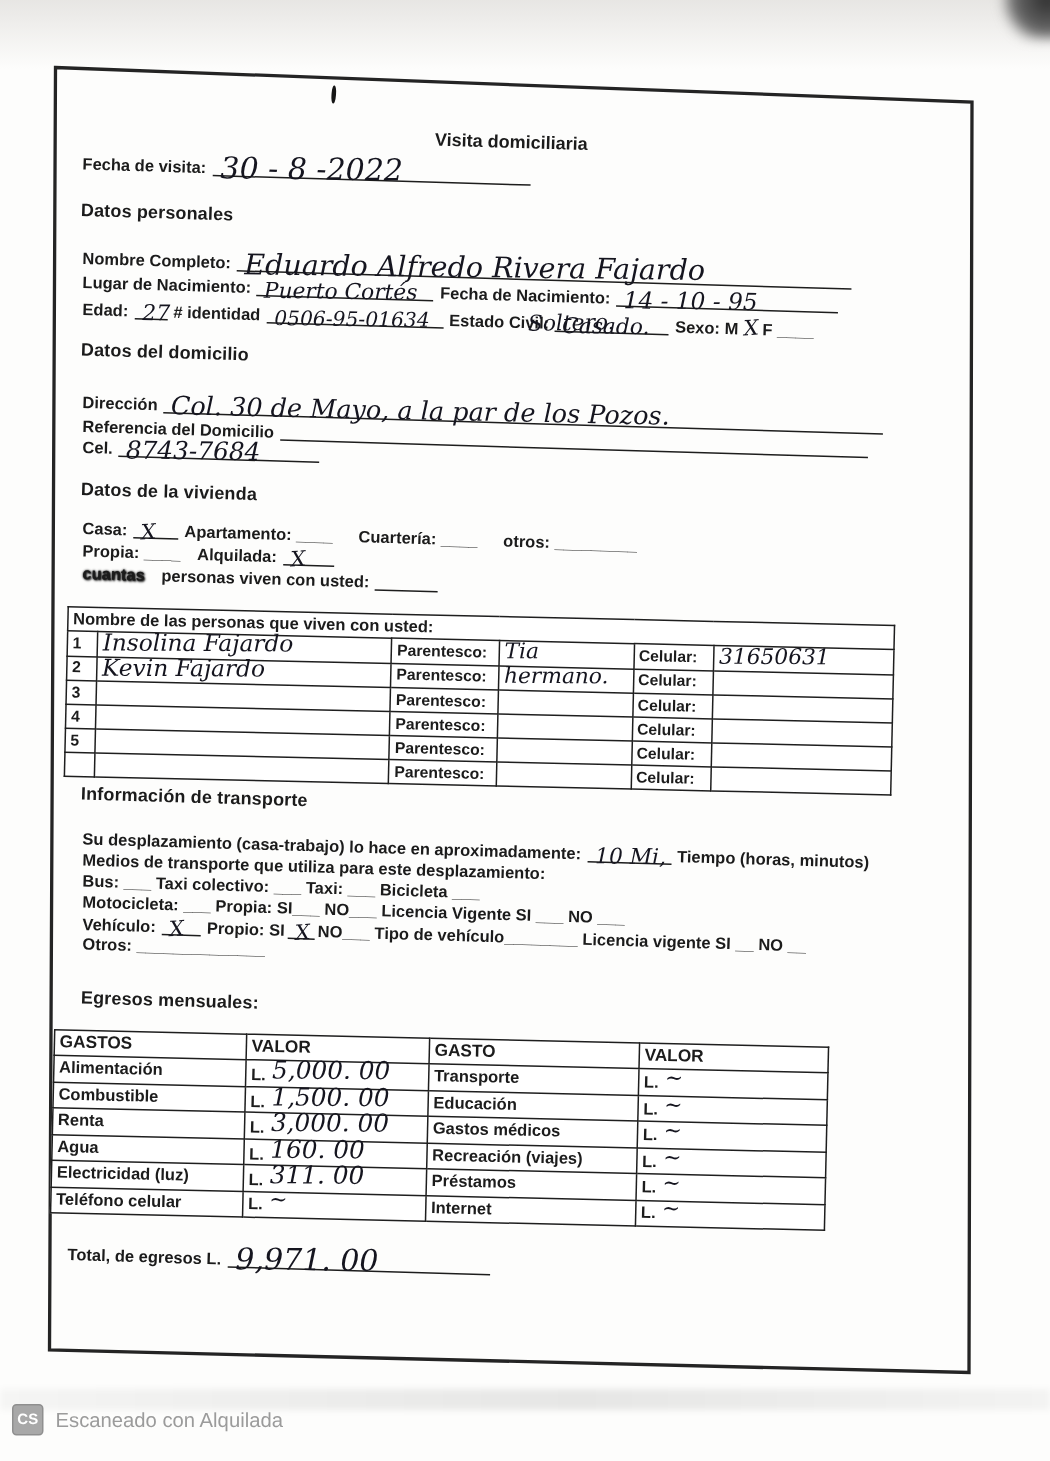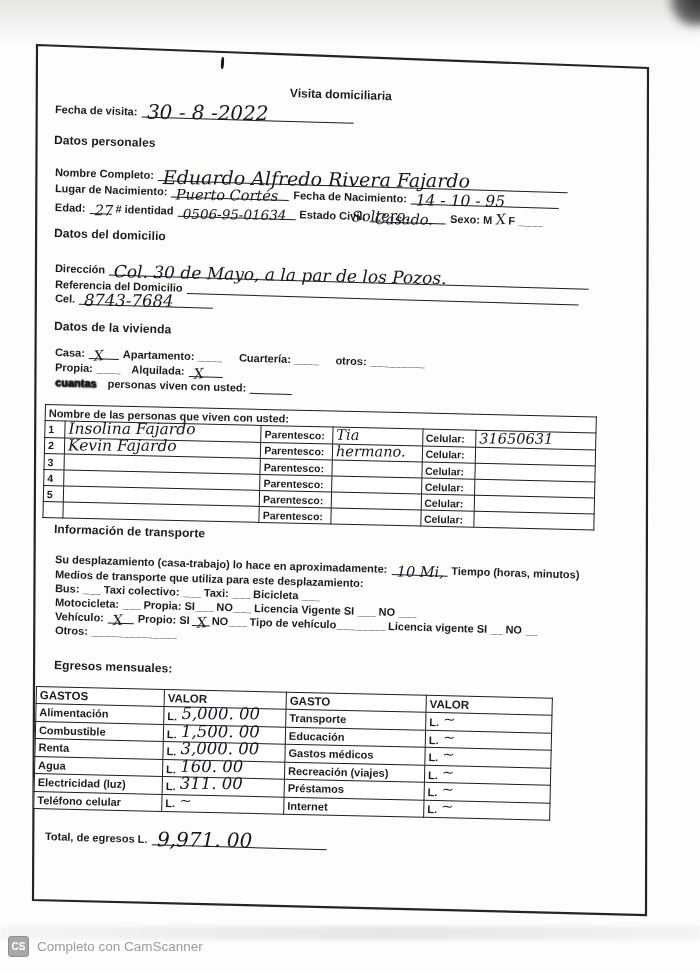--- a/index.html
+++ b/index.html
@@ -265,14 +265,14 @@
   </tr>
 </tbody>
   </table>
 
 <div class="line" style="left:45px;top:830px;">
   <span>Total, de egresos L.</span><span class="blank" style="width:175px;"><span class="hw hw20">9,971. 00</span></span>
 </div>
 
 <div class="footer">
   <div class="cs-badge">CS</div>
-  <div class="cs-text">Completo con CamScanner</div>
+  <div class="cs-text">Escaneado con Alquilada</div>
 </div>
 
 </body></html>

